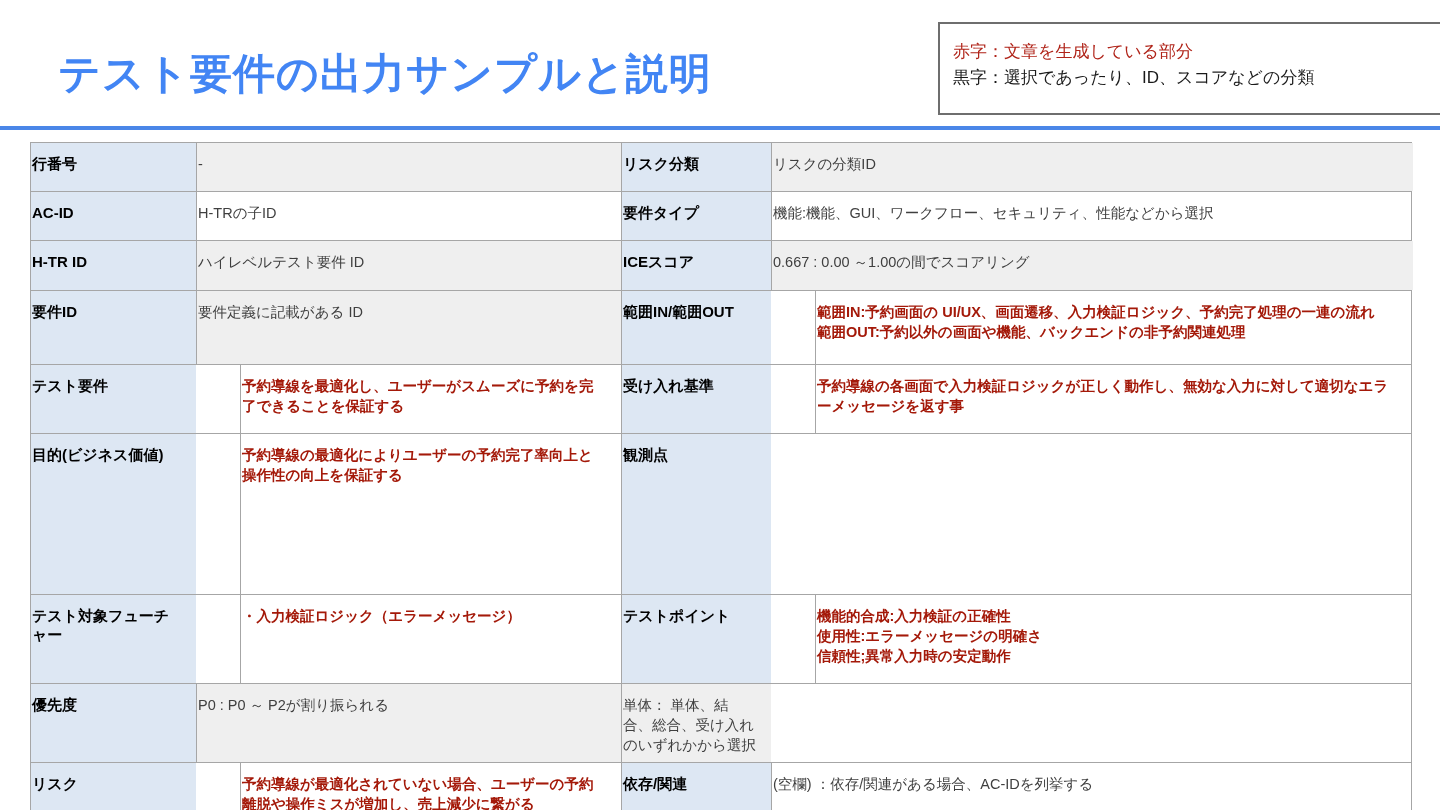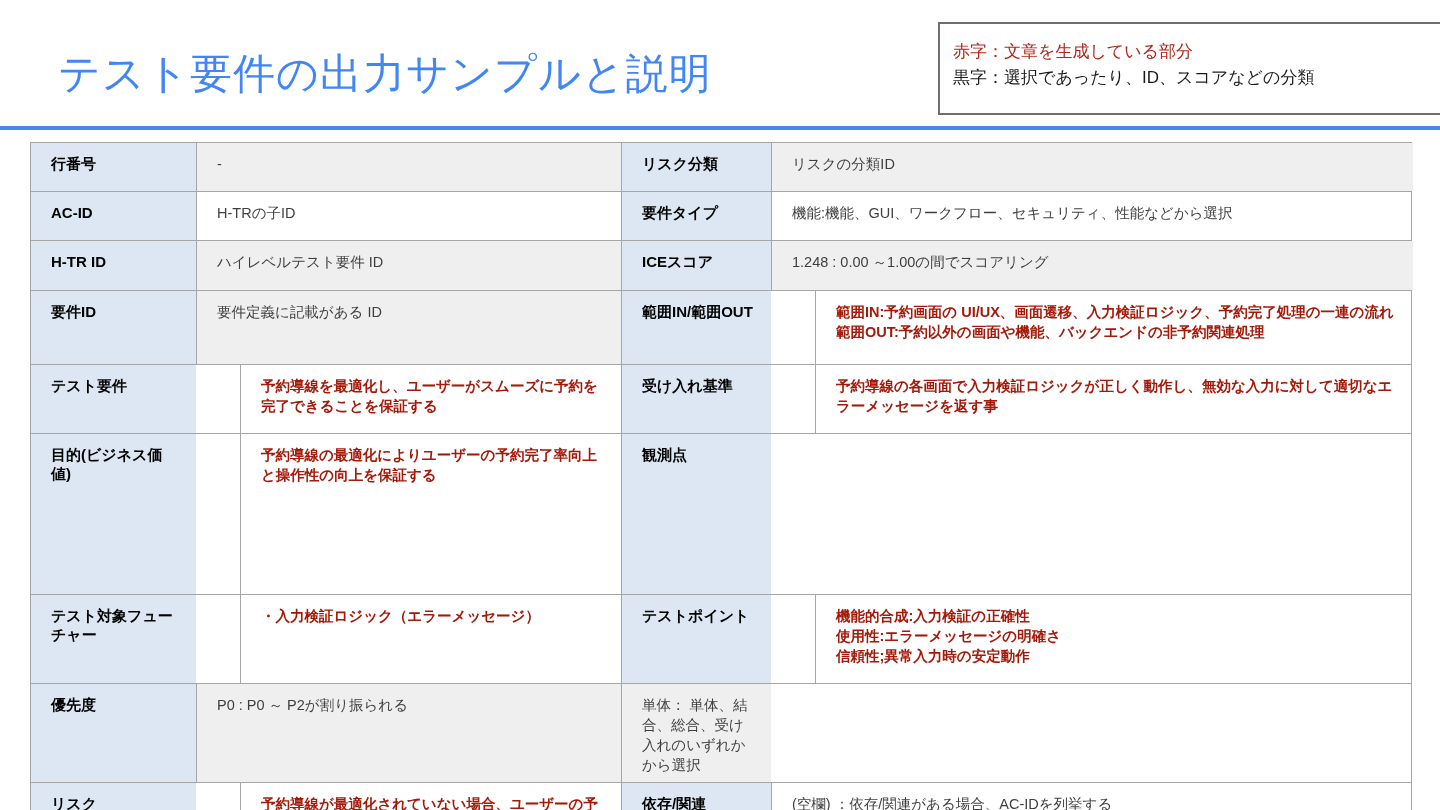--- a/index.html
+++ b/index.html
@@ -12,21 +12,21 @@
     --border:#A6A6A6;
   }
   html,body{margin:0;padding:0;}
   body{
     width:1440px;height:810px;position:relative;overflow:hidden;
     background:#ffffff;
     font-family:"Liberation Sans","DejaVu Sans",sans-serif;
   }
   .slide-title{
     position:absolute;left:58px;top:46px;
-    font-size:42px;font-weight:normal;color:var(--title-blue);
+    font-size:42px;font-weight:bold;color:var(--title-blue);
     letter-spacing:1px;white-space:nowrap;
   }
   .blue-rule{
     position:absolute;left:0;top:126px;width:1440px;height:4px;
     background:var(--rule-blue);
   }
   .legend-box{
     position:absolute;left:938px;top:22px;width:569px;height:93px;
     box-sizing:border-box;border:2px solid #6e6e6e;background:#ffffff;
     padding:15px 12px 10px 13px;
@@ -38,21 +38,21 @@
     position:absolute;left:30px;top:142px;width:1382px;
     box-sizing:border-box;border:1px solid var(--border);
     background:#ffffff;
   }
   .trow{display:grid;grid-template-columns:165px 425px 150px 642px;}
   .trow + .trow{border-top:1px solid var(--border);}
   .r1{min-height:48px}.r2{min-height:48px}.r3{min-height:49px}
   .r4{min-height:73px}.r5{min-height:68px}.r6{min-height:160px}
   .r7{min-height:88px}.r8{min-height:54px}.r9{min-height:75px}
   .cell{
-    box-sizing:border-box;padding:11px 14px 7px 20px;
+    box-sizing:border-box;padding:11px 14px 7px 1px;
     font-size:14.5px;line-height:20px;color:#3f3f3f;
     white-space:pre-line;overflow:hidden;
   }
   .cell + .cell{border-left:1px solid var(--border);}
   .cell.label{
     background:var(--label-bg);font-weight:bold;color:#000000;
     font-size:15px;line-height:19px;
   }
   .cell.value.band{background:var(--band-bg);}
   .cell.value.red{color:var(--red);font-weight:bold;margin-left:44px;}
@@ -79,21 +79,21 @@
     <div class="trow r2">
       <div class="cell label">AC-ID</div>
       <div class="cell value">H-TRの子ID</div>
       <div class="cell label">要件タイプ</div>
       <div class="cell value">機能:機能、GUI、ワークフロー、セキュリティ、性能などから選択</div>
     </div>
     <div class="trow r3">
       <div class="cell label">H-TR ID</div>
       <div class="cell value band">ハイレベルテスト要件 ID</div>
       <div class="cell label">ICEスコア</div>
-      <div class="cell value band">1.248 : 0.00 ～1.00の間でスコアリング</div>
+      <div class="cell value band">0.667 : 0.00 ～1.00の間でスコアリング</div>
     </div>
     <div class="trow r4">
       <div class="cell label">要件ID</div>
       <div class="cell value band">要件定義に記載がある ID</div>
       <div class="cell label">範囲IN/範囲OUT</div>
       <div class="cell value red">範囲IN:予約画面の UI/UX、画面遷移、入力検証ロジック、予約完了処理の一連の流れ
 範囲OUT:予約以外の画面や機能、バックエンドの非予約関連処理</div>
     </div>
     <div class="trow r5">
       <div class="cell label">テスト要件</div>

